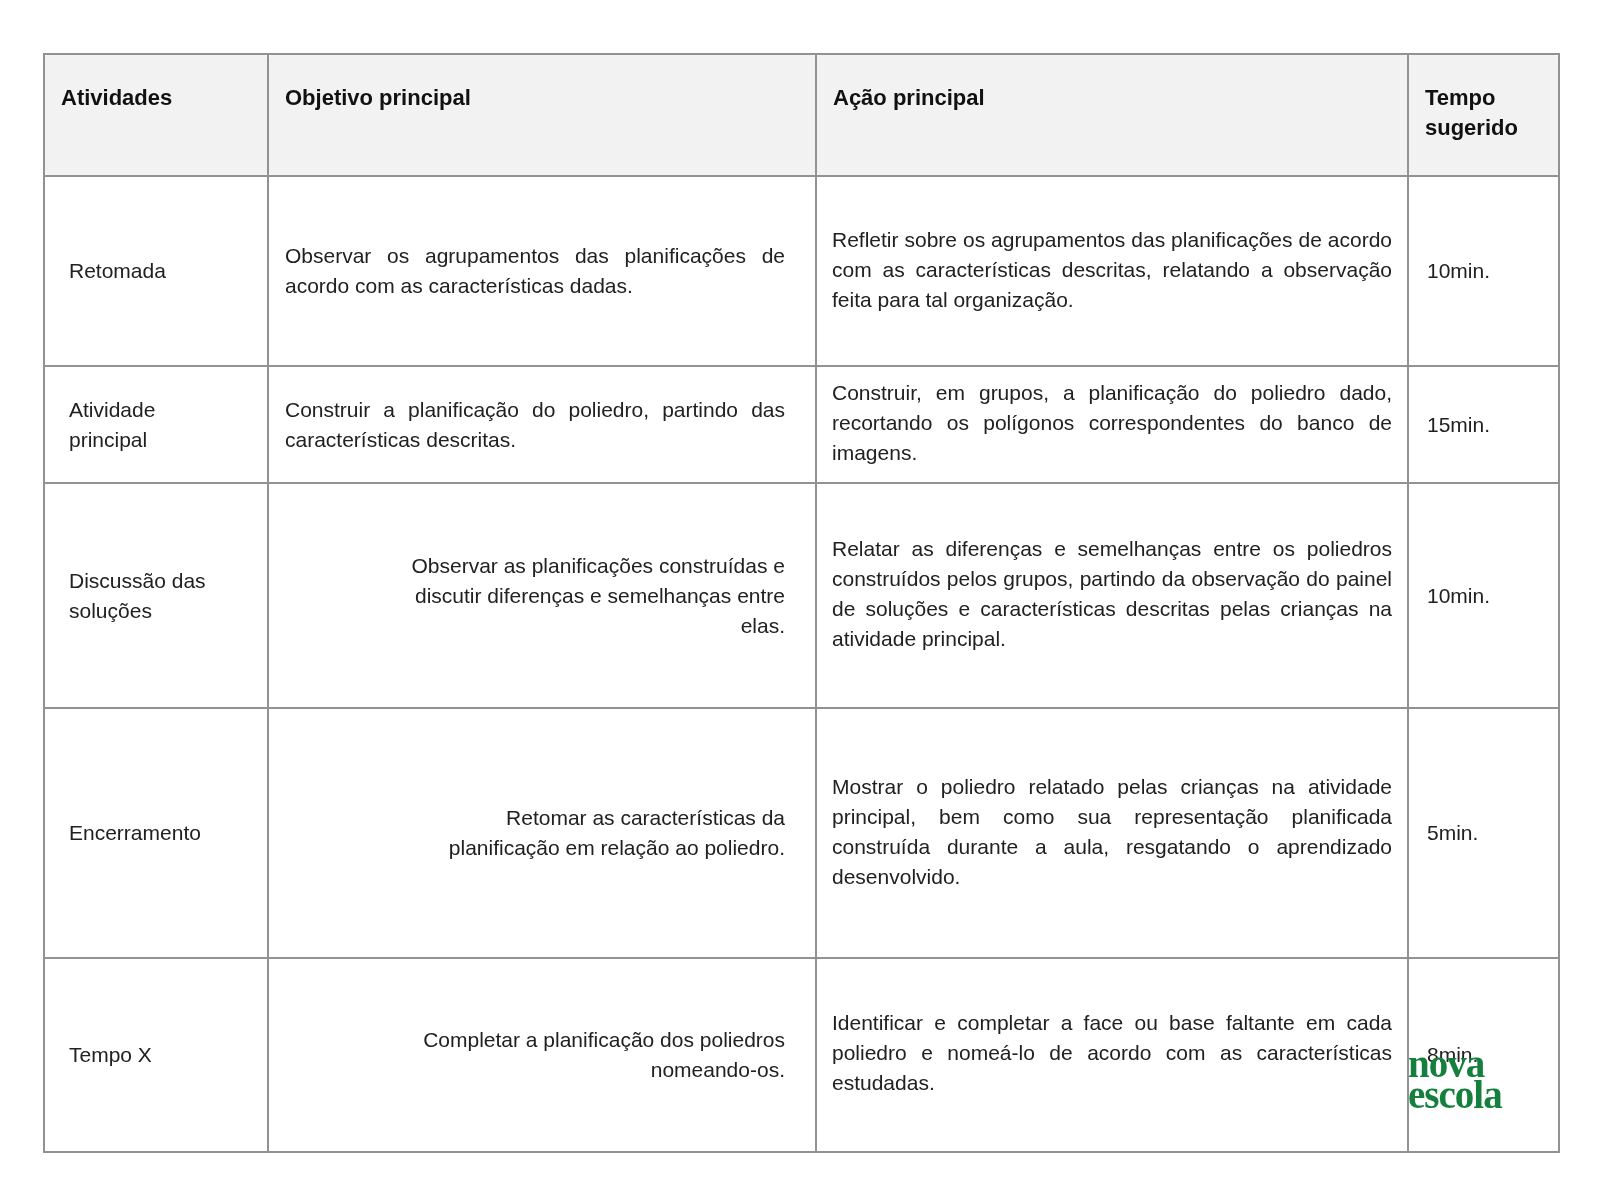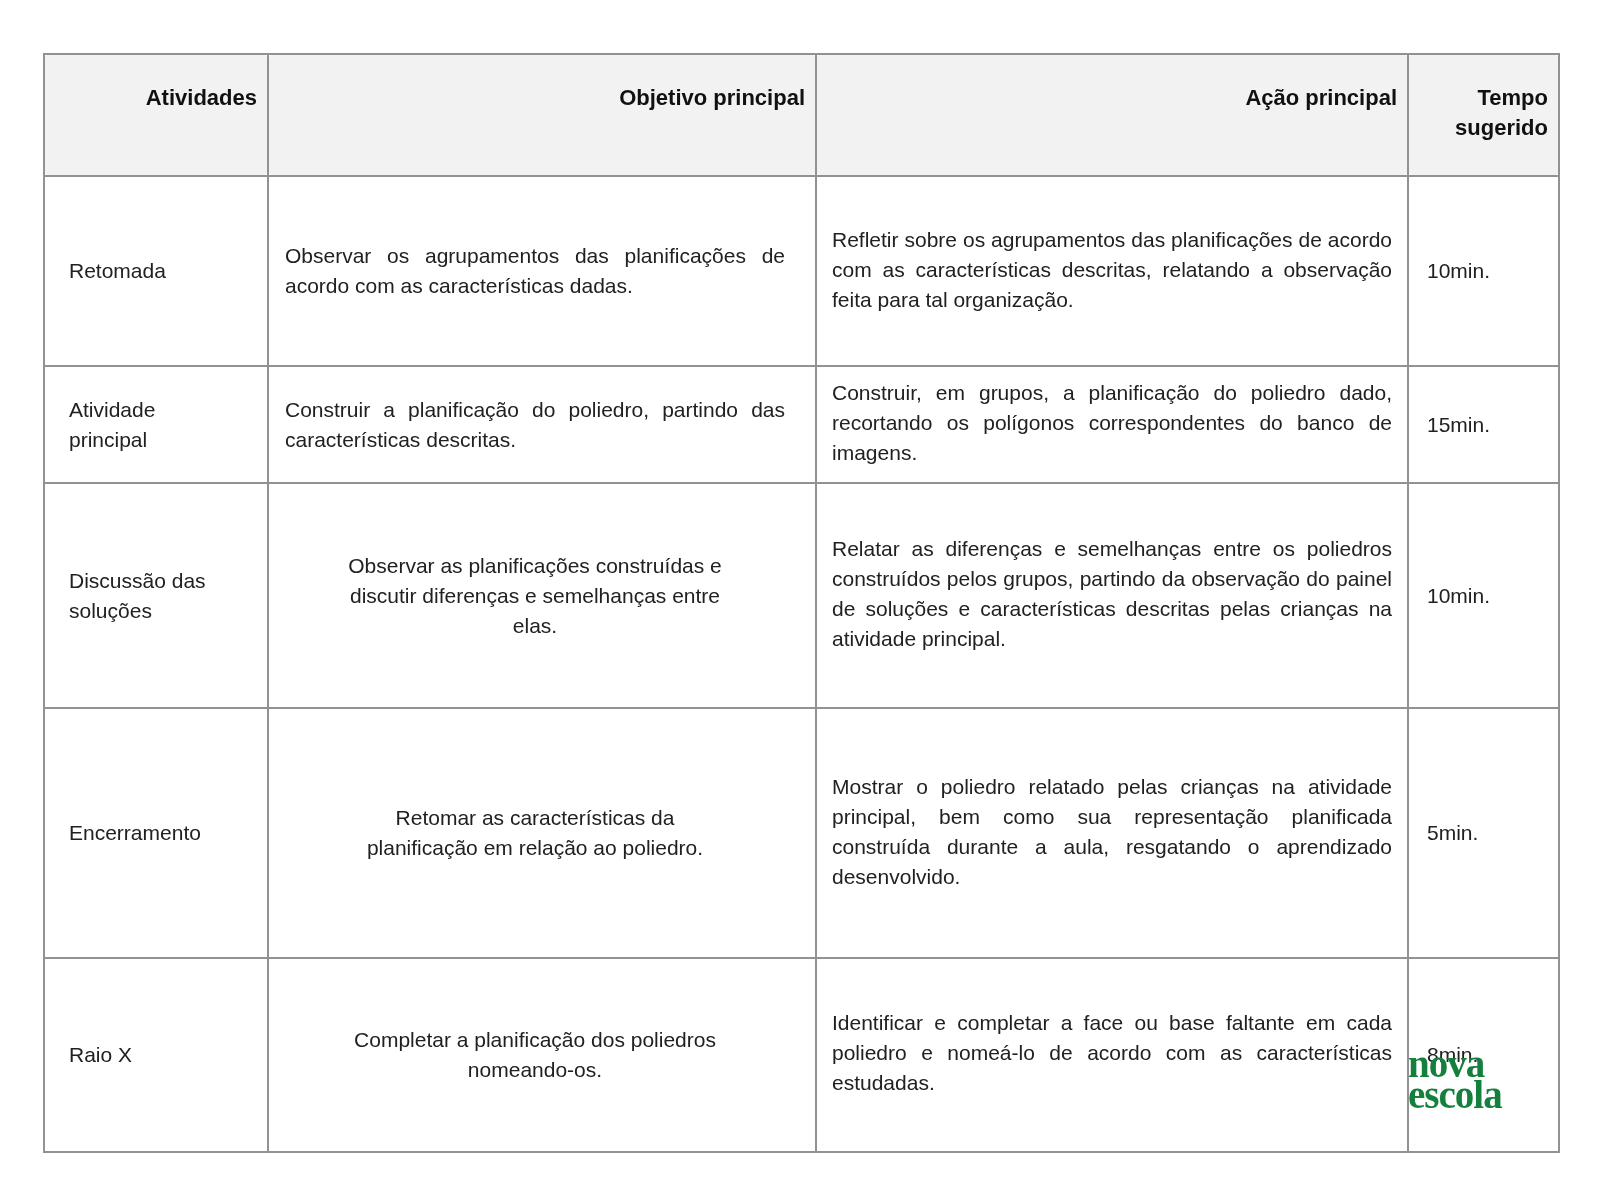--- a/index.html
+++ b/index.html
@@ -28,40 +28,40 @@
     border: 2px solid #929292;
     white-space: pre-line;
     overflow: hidden;
   }
   .lesson th {
     background: #f2f2f2;
     font-size: 22px;
     line-height: 30px;
     font-weight: bold;
     color: #111111;
-    text-align: right;
+    text-align: left;
     vertical-align: top;
     padding: 28px 10px 0 16px;
     border-radius: 7px;
   }
   .lesson td {
     font-size: 21px;
     line-height: 30px;
     vertical-align: middle;
     background: #ffffff;
   }
   td.col-atividade { padding: 0 12px 0 24px; text-align: left; }
   td.col-objetivo  { padding: 0 30px 0 16px; }
   td.col-acao      { padding: 0 15px 3px 15px; }
   td.col-tempo     { padding: 0 6px 0 18px; }
   td.just {
     text-align: justify;
   }
   td.left {
-    text-align: center;
+    text-align: right;
   }
   .watermark {
     position: absolute;
     left: 1408px;
     top: 1048px;
     font-family: "Liberation Serif", serif;
     font-weight: bold;
     font-size: 39px;
     line-height: 31px;
     letter-spacing: -1px;
@@ -114,21 +114,21 @@
       <td class="col-tempo">10min.</td>
     </tr>
     <tr style="height:241px">
       <td class="col-atividade">Encerramento</td>
       <td class="col-objetivo left">Retomar as características da
 planificação em relação ao poliedro.</td>
       <td class="col-acao just">Mostrar o poliedro relatado pelas crianças na atividade principal, bem como sua representação planificada construída durante a aula,  resgatando o aprendizado desenvolvido.</td>
       <td class="col-tempo">5min.</td>
     </tr>
     <tr style="height:188px">
-      <td class="col-atividade">Raio X</td>
+      <td class="col-atividade">Tempo X</td>
       <td class="col-objetivo left">Completar a planificação dos poliedros
 nomeando-os.</td>
       <td class="col-acao just">Identificar e completar a face ou base faltante em cada poliedro e nomeá-lo de acordo com as características estudadas.</td>
       <td class="col-tempo">8min.</td>
     </tr>
   </tbody>
 </table>
 
 <div class="watermark">
   <span>nova</span>

